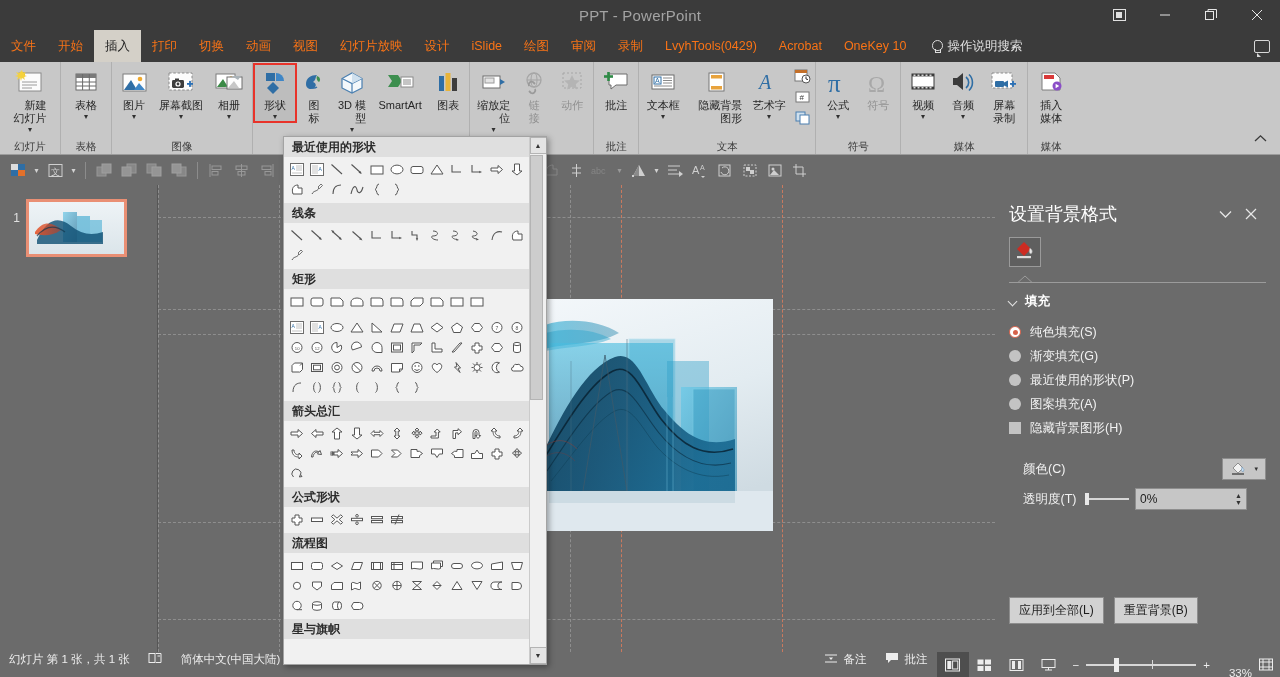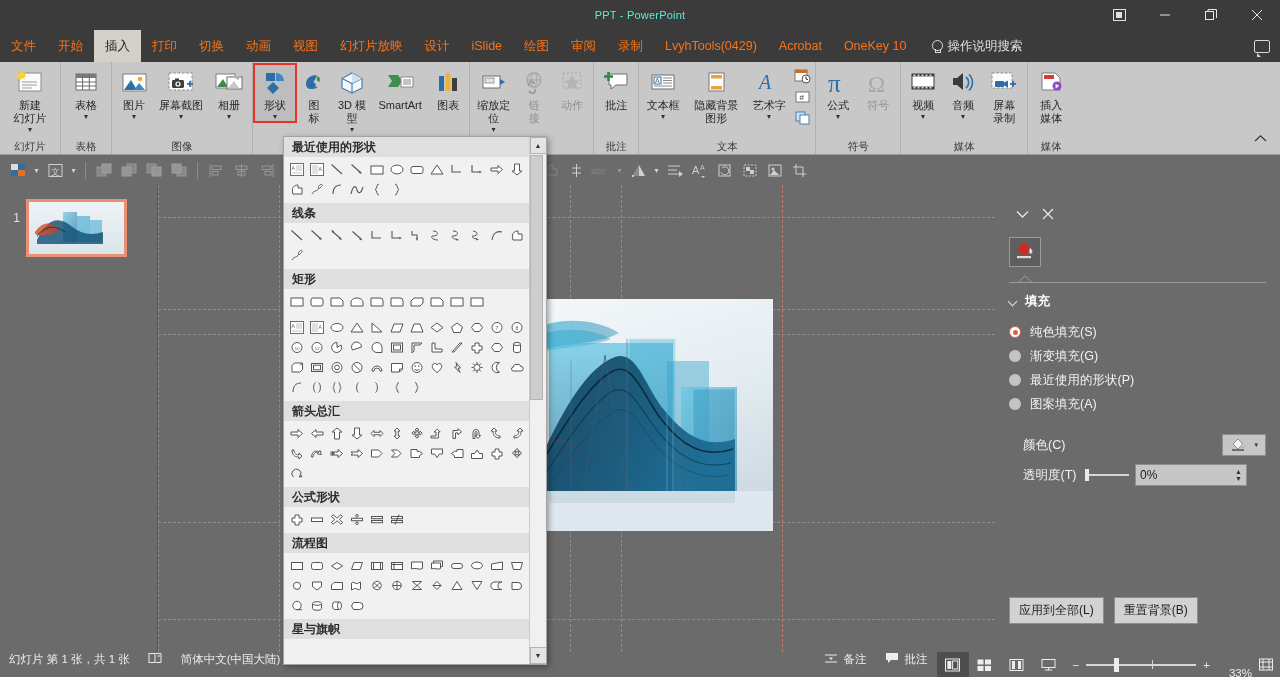--- a/index.html
+++ b/index.html
@@ -11,21 +11,21 @@
     -webkit-font-smoothing: antialiased;
   }
   #app { position: relative; width: 1280px; height: 677px; }
 
   
   .titlebar {
     position: absolute; top: 0; left: 0; width: 1280px; height: 30px;
     background: #3b3b3b; color: #e8e8e8;
     display: flex; align-items: center; justify-content: center;
   }
-  .titlebar-text { font-size: 11px; color: #5eead4; letter-spacing: .2px; }
+  .titlebar-text { font-size: 15px; color: #a3a3a3; letter-spacing: .2px; }
   .win-buttons { position: absolute; right: 0; top: 0; height: 30px; display: flex; }
   .win-btn {
     width: 46px; height: 30px; display: flex; align-items: center; justify-content: center;
     color: #e6e6e6; font-size: 13px;
   }
 
   
   .menubar {
     position: absolute; top: 30px; left: 0; width: 1280px; height: 32px;
     background: #3b3b3b; display: flex; align-items: stretch;
@@ -67,21 +67,21 @@
   .rgroup-title {
     height: 15px; font-size: 10.5px; color: #3a3a3a; text-align: center;
     display: flex; align-items: center; justify-content: center;
   }
   .rbtn {
     display: flex; flex-direction: column; align-items: center; justify-content: flex-start;
     padding: 2px 5px 0; min-width: 34px; cursor: default; position: relative;
   }
   .rbtn .ic { height: 32px; display: flex; align-items: center; justify-content: center; }
   .rbtn .lbl {
-    font-size: 11px; color: #262626; text-align: center; line-height: 13px;
+    font-size: 11px; color: #262626; text-align: right; line-height: 13px;
     max-width: 52px; white-space: pre-line;
   }
   .rbtn .lbl.dim, .rbtn.disabled .lbl { color: #909090; }
   .caret { font-size: 8px; line-height: 8px; color: #303030; margin-top: 1px; }
   .rbtn.highlight { outline: 2.5px solid #e8332a; background: #bdbdbd; }
 
   
   .subbar {
     position: absolute; top: 155px; left: 0; width: 1280px; height: 30px;
     background: #6b6b6b; display: flex; align-items: center; padding-left: 6px; gap: 1px;
@@ -1825,20 +1825,21 @@
       <div class="gs-btn">▲</div>
       <div class="gs-track">
         <div class="gs-thumb" style="height:245px"></div>
       </div>
       <div class="gs-btn">▼</div>
     </div>
   </div>
 
   <div class="fpanel">
     <div class="fp-head">
+      <div class="fp-title">设置背景格式</div>
       <div class="fp-hbtn">
         <svg width="15" height="10" viewBox="0 0 15 10">
             <polyline points="2,2.5 7.5,8 13,2.5" fill="none" stroke="#e6e6e6" stroke-width="1.3"></polyline>
           </svg>
       </div>
       <div class="fp-hbtn">
         <svg width="12" height="12" viewBox="0 0 12 12">
             <line x1="1" y1="1" x2="11" y2="11" stroke="#e6e6e6" stroke-width="1.2"></line>
             <line x1="11" y1="1" x2="1" y2="11" stroke="#e6e6e6" stroke-width="1.2"></line>
           </svg>
@@ -1877,20 +1878,24 @@
         <span class="radio"></span>
         <span>渐变填充(G)</span>
       </div>
       <div class="radio-item">
         <span class="radio"></span>
         <span>最近使用的形状(P)</span>
       </div>
       <div class="radio-item">
         <span class="radio"></span>
         <span>图案填充(A)</span>
+      </div>
+      <div class="radio-item">
+        <span class="cbox"></span>
+        <span>隐藏背景图形(H)</span>
       </div>
     </div>
 
     <div style="height:14px"></div>
 
     <div class="fp-row">
       <span class="rl">颜色(C)</span>
       <div class="color-btn">
         <span>
           <svg width="17" height="16" viewBox="0 0 17 16">

